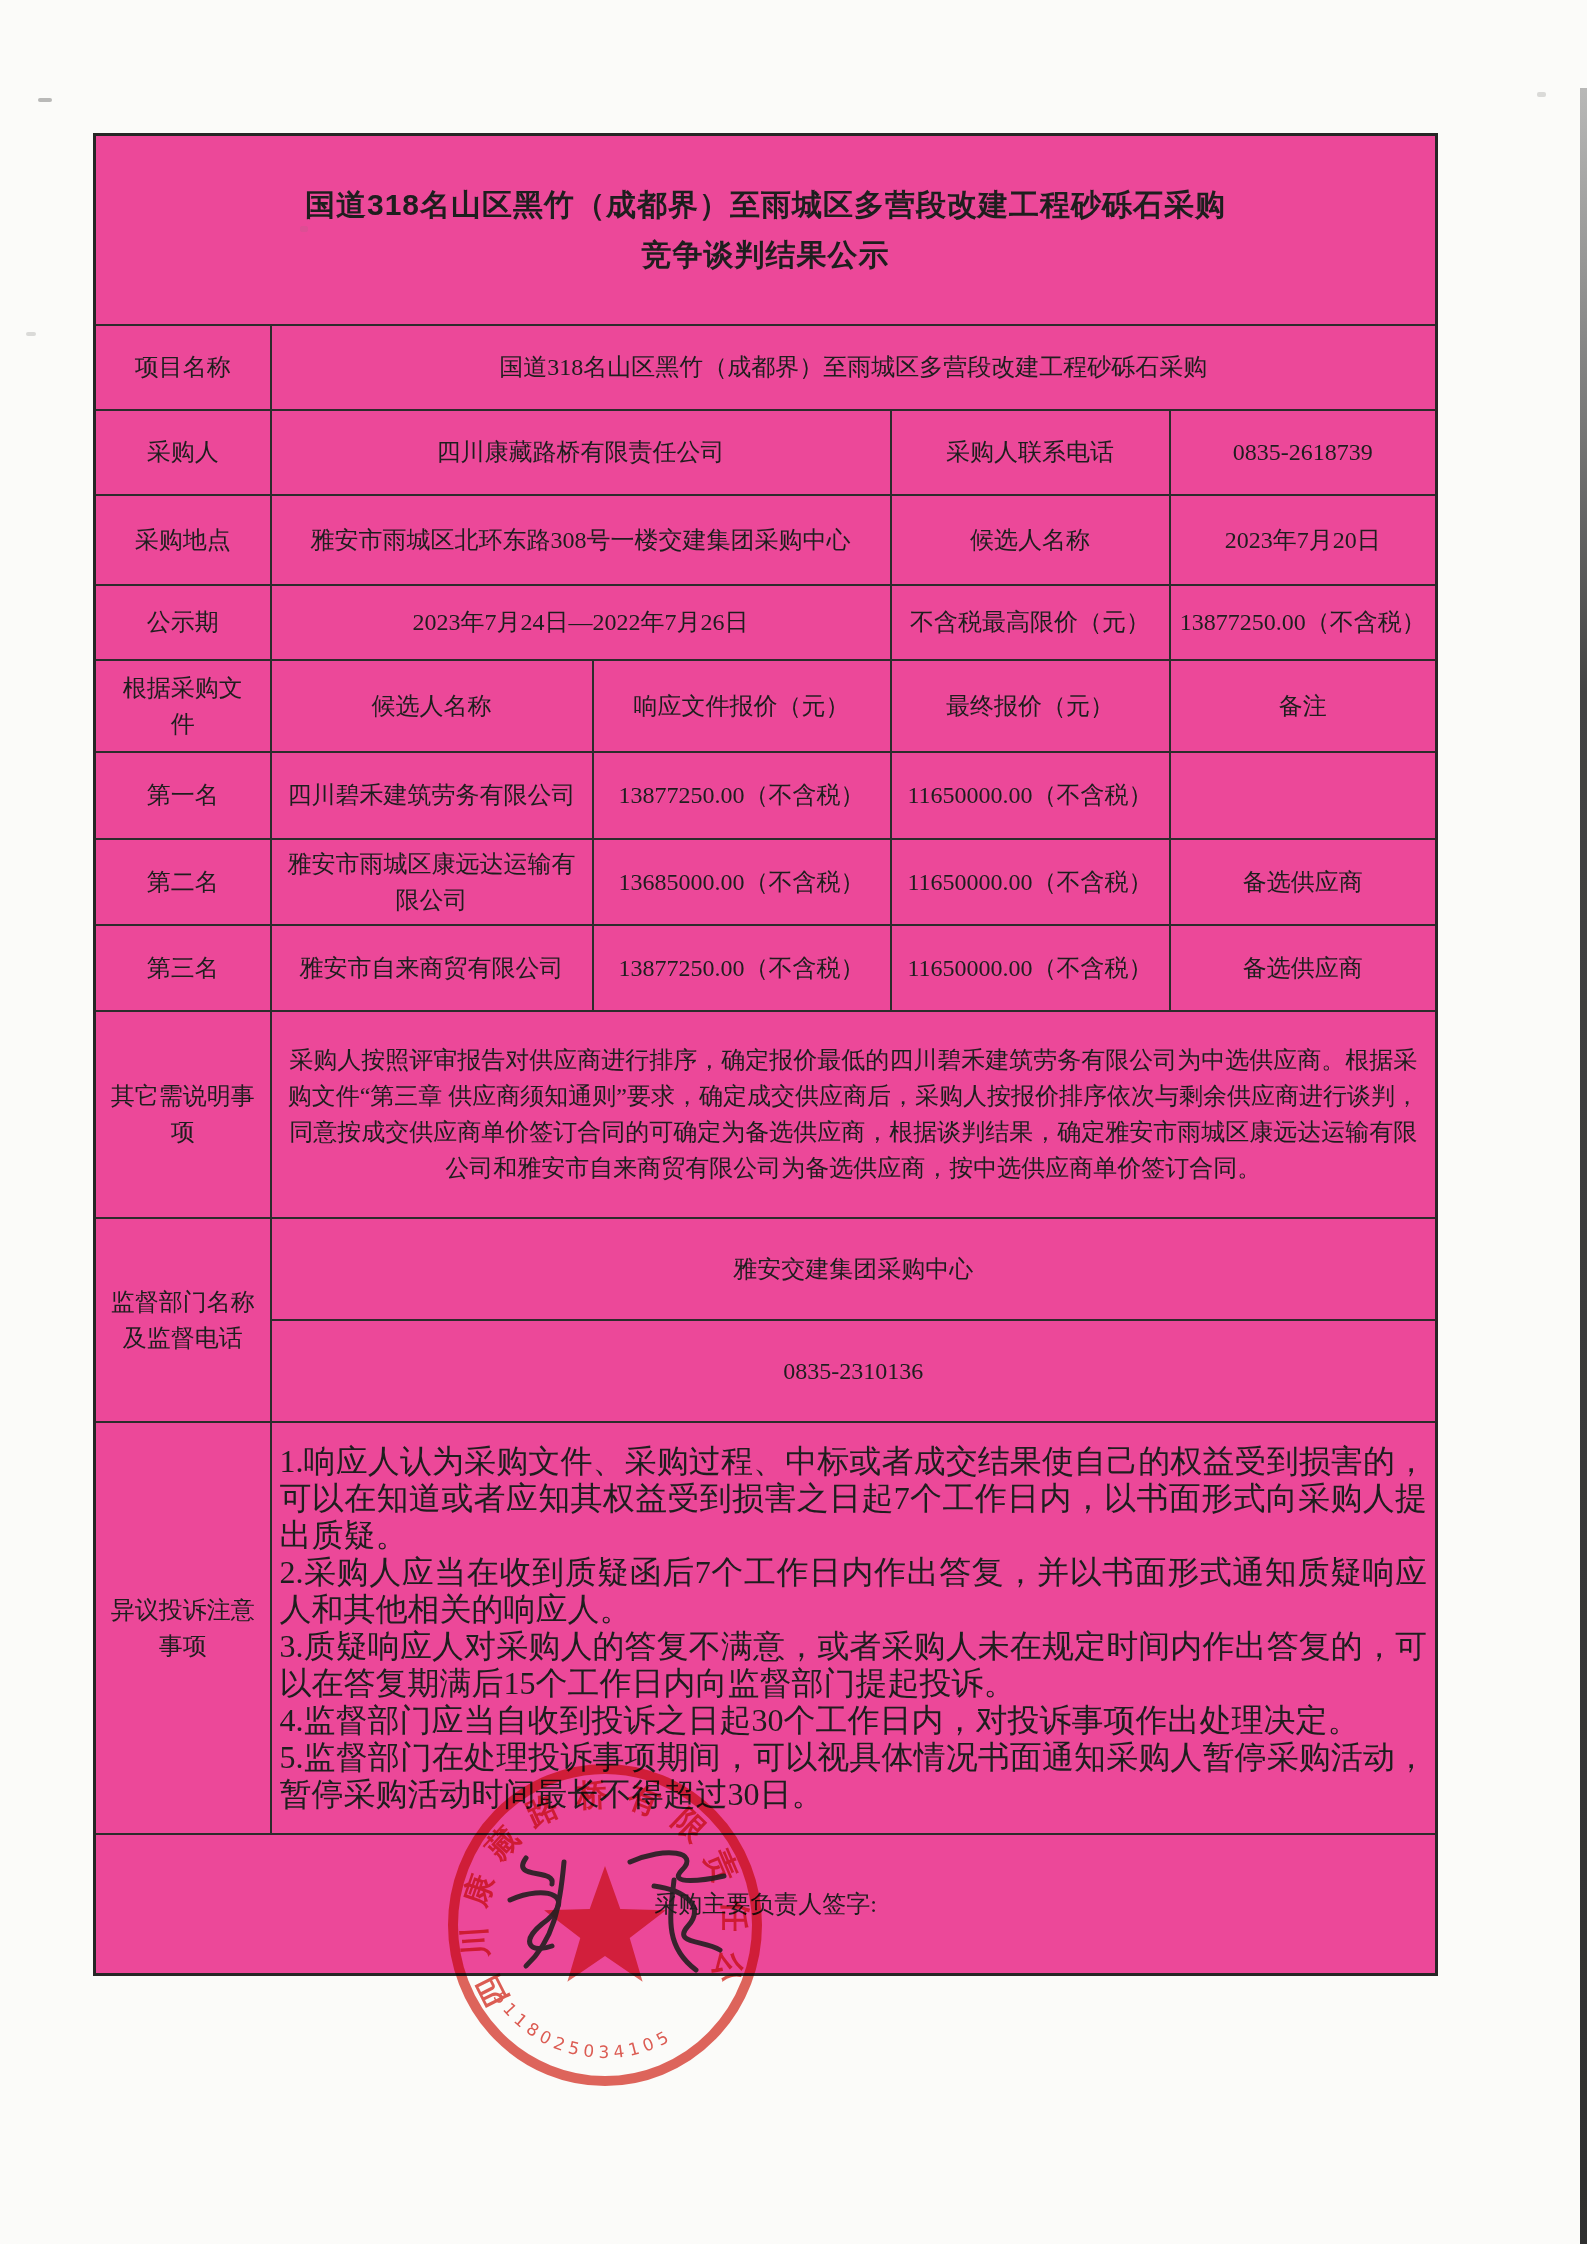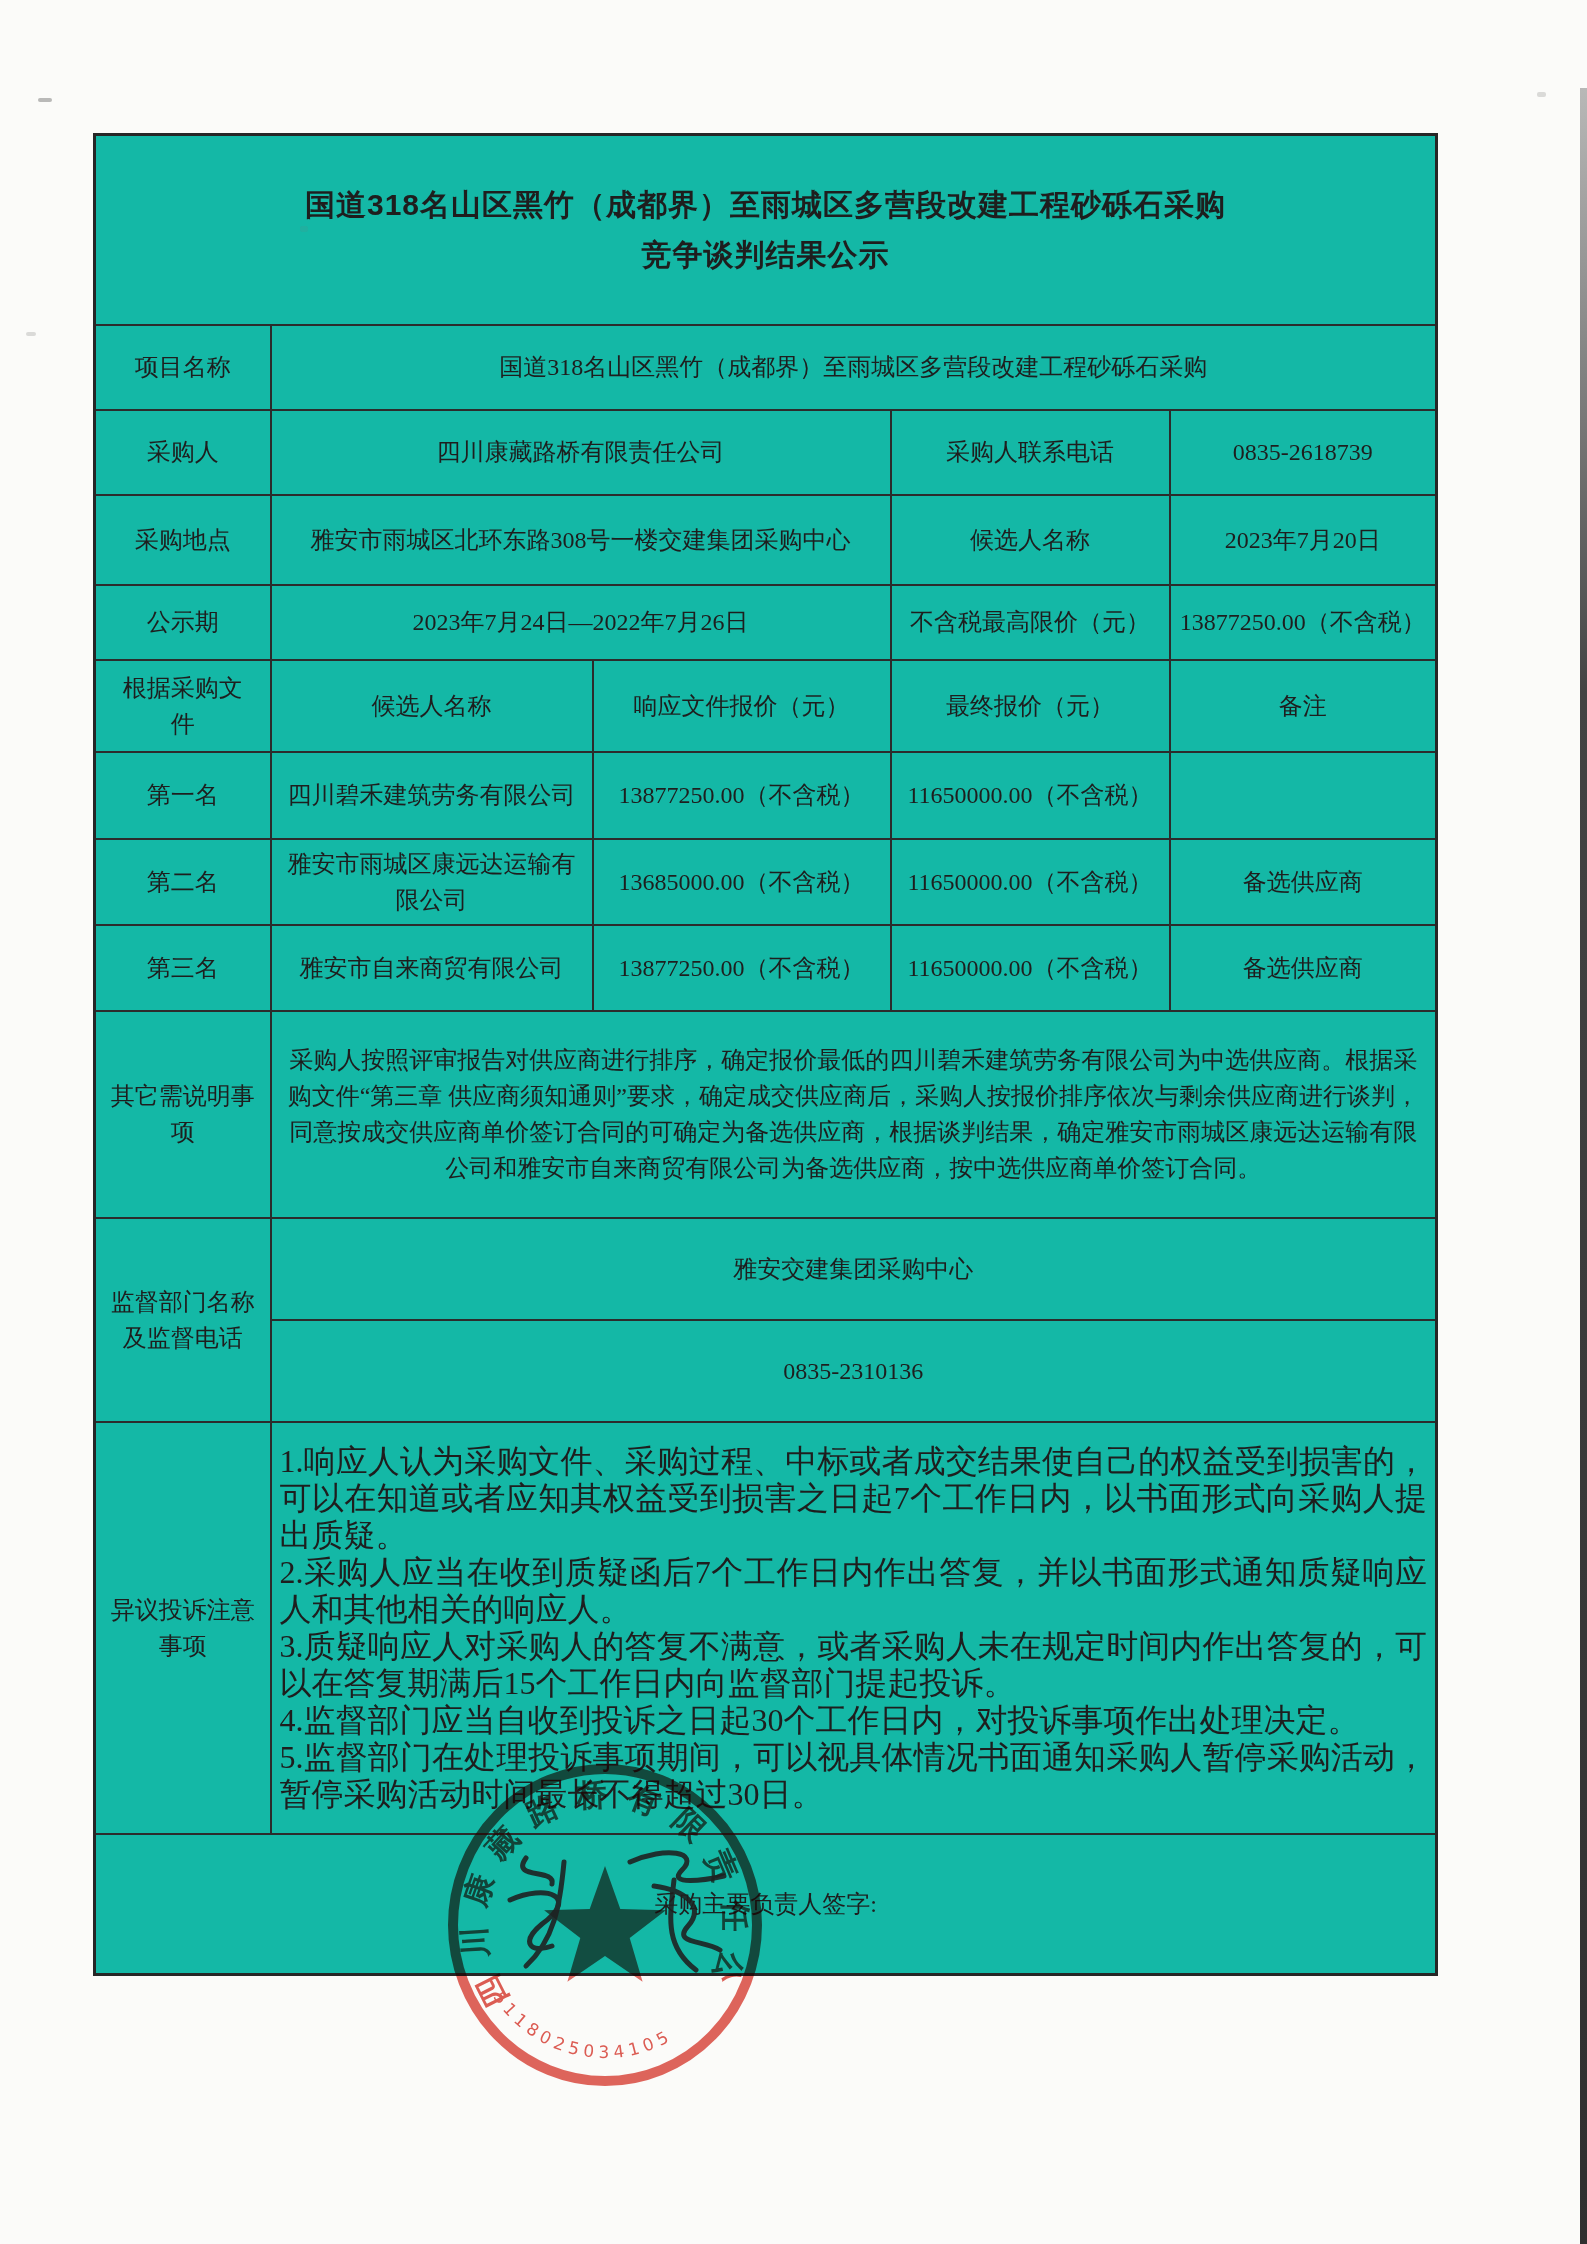--- a/index.html
+++ b/index.html
@@ -12,21 +12,21 @@
   }
   .page{position:absolute;inset:0;}
   
   .scan-edge{position:absolute;right:0;top:88px;width:7px;height:2156px;
     background:linear-gradient(to bottom,rgba(60,60,60,.35),rgba(35,35,35,.85) 28%,rgba(25,25,25,.9));}
   .speck{position:absolute;background:rgba(120,120,120,.5);border-radius:2px;}
   
   table.doc{
     position:absolute;left:93px;top:133px;width:1342px;
     border-collapse:collapse;table-layout:fixed;
-    background:#14b8a6;
+    background:#ec4899;
   }
   table.doc td{
     border:2px solid #2c2c2c;
     font-size:24px;line-height:36px;
     text-align:center;vertical-align:middle;
     padding:4px 8px;overflow:hidden;
   }
   table.doc{border:3px solid #262626;}
   .r-title{height:190px;}
   .r-name{height:85px;}

